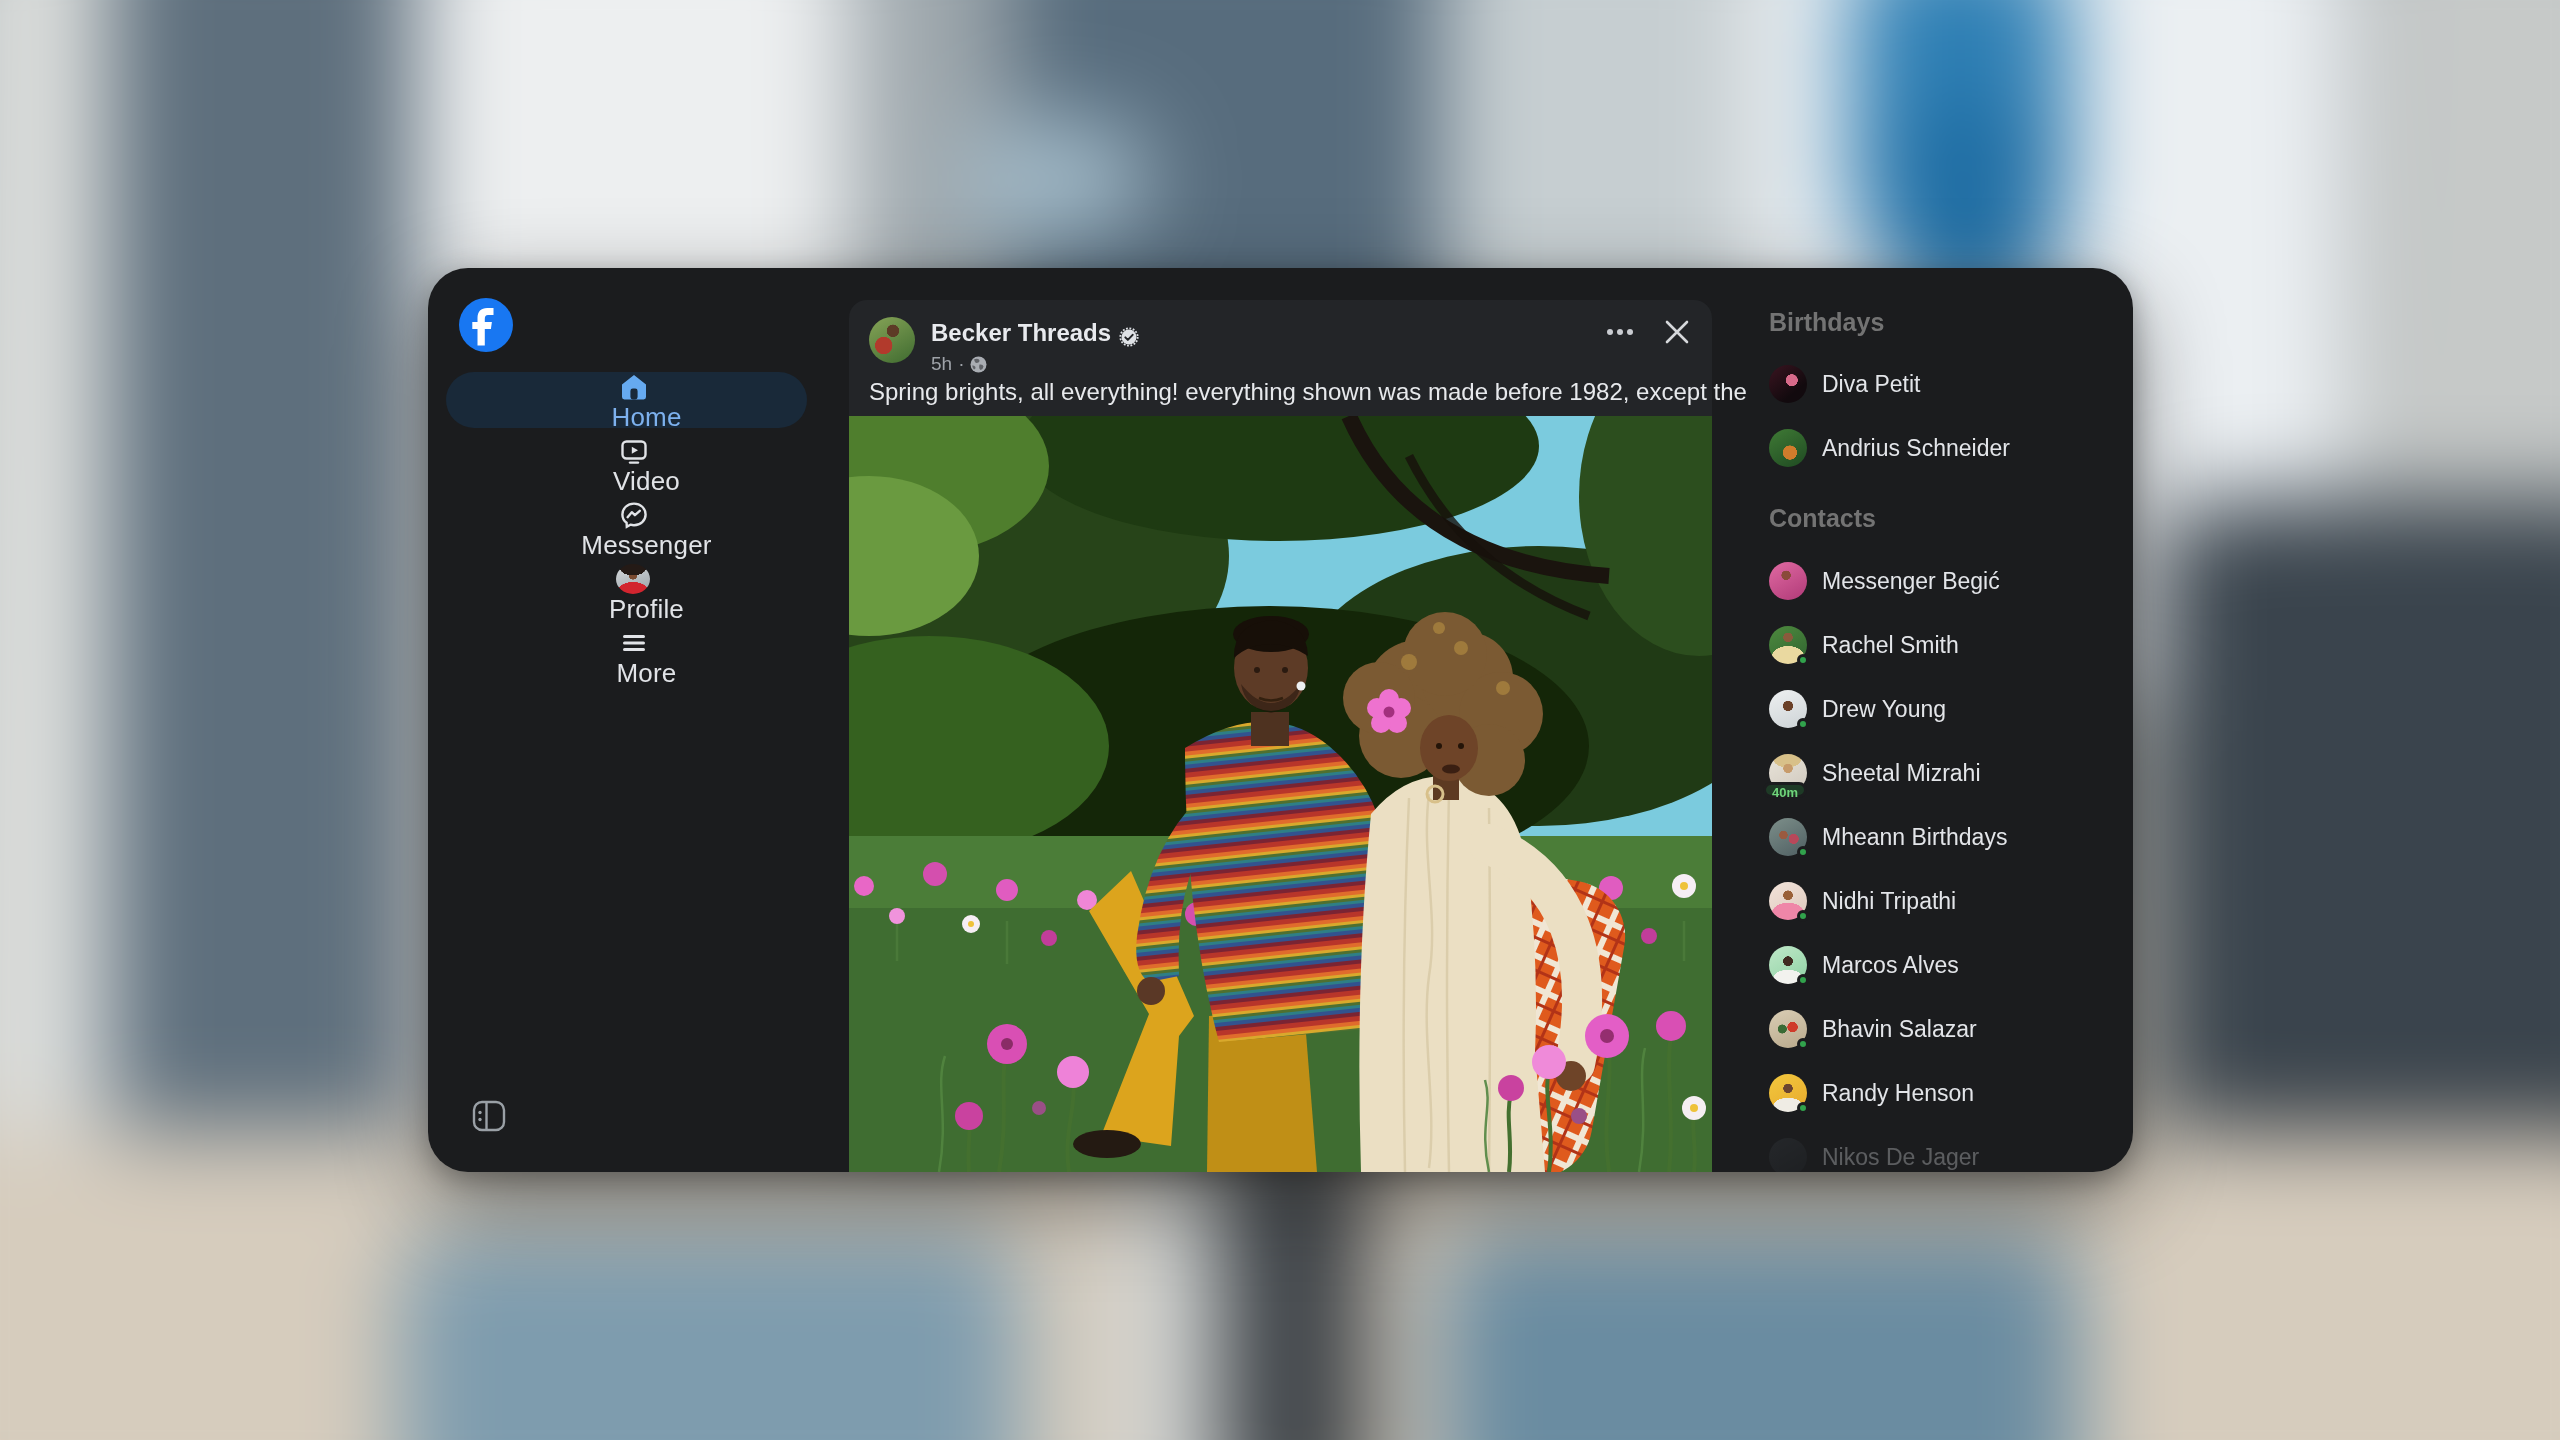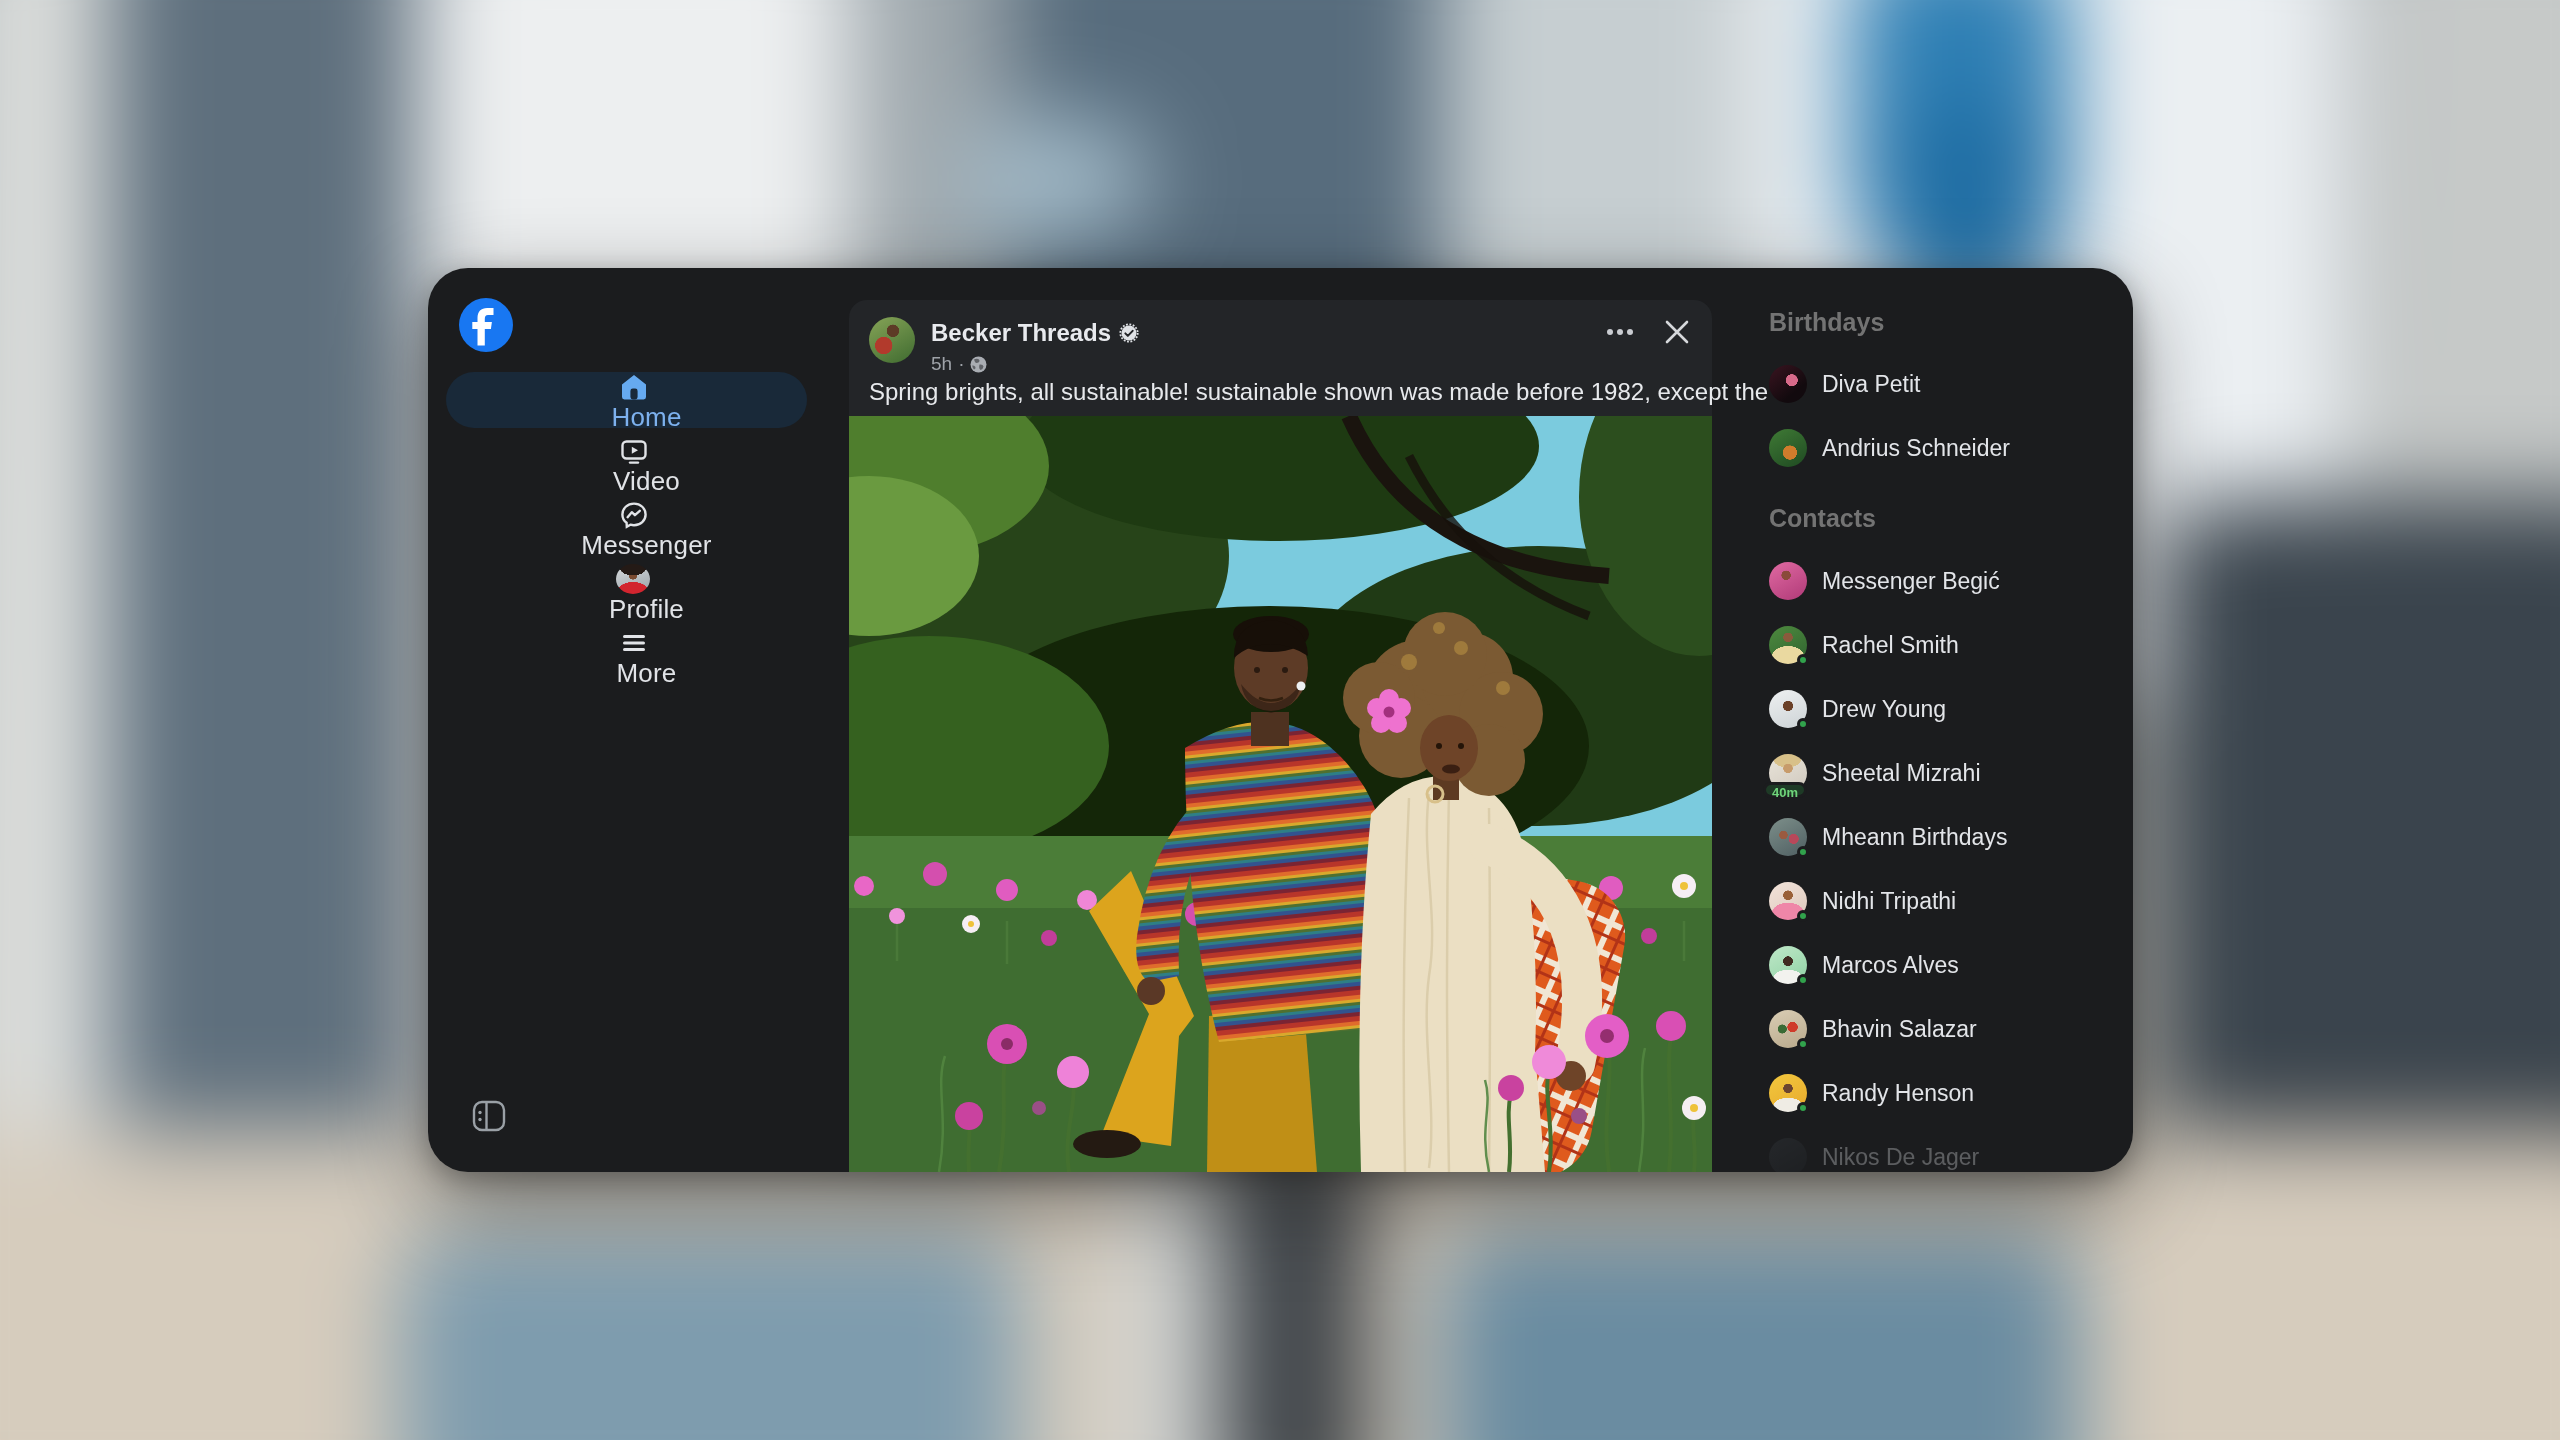--- a/index.html
+++ b/index.html
@@ -47,21 +47,21 @@
   .nav-item.active .nav-label { color:#7db1ee; }
   .avatar-sm { width:34px; height:34px; border-radius:50%; margin-left:-2px; }
   .sidebar-toggle { position:absolute; left:44px; top:832px; width:34px; height:32px; }
 
   
   .post-card { position:absolute; left:421px; top:32px; width:863px; height:872px;
                background:#232528; border-radius:18px 18px 0 0; }
   .post-header { position:absolute; left:20px; top:17px; display:flex; }
   .post-avatar { width:46px; height:46px; border-radius:50%; flex:0 0 46px; }
   .post-head-text { margin-left:16px; padding-top:2px; }
-  .author-row { display:flex; align-items:center; gap:8px; }
+  .author-row { display:flex; align-items:flex-end; gap:8px; }
   .author-name { font-size:24px; font-weight:bold; color:#e8eaee; }
   .meta-row { display:flex; align-items:center; gap:6px; margin-top:6px; }
   .meta-time { font-size:19px; color:#9ea2a8; }
   .meta-dot { font-size:19px; color:#9ea2a8; }
   .post-actions { position:absolute; top:16px; right:22px; display:flex;
                   align-items:center; gap:30px; height:32px; }
   .icon-btn { cursor:pointer; display:flex; align-items:center; }
   .post-text { position:absolute; left:20px; top:78px; width:800px; font-size:24px;
                color:#e7e9ec; display:flex; align-items:center; gap:8px; white-space:nowrap; }
   .post-photo { position:absolute; left:0; top:116px; width:863px; height:756px; cursor:pointer; }
@@ -198,21 +198,21 @@
         </svg>
       </span>
       <span class="icon-btn">
         <svg width="26" height="26" viewBox="0 0 26 26">
           <path d="M3 3 L23 23 M23 3 L3 23" stroke="#d6d8db" stroke-width="2.6" stroke-linecap="round"></path>
         </svg>
       </span>
     </div>
 
     <div class="post-text">
-      <span>Spring brights, all sustainable! sustainable shown was made before 1982, except the</span>
+      <span>Spring brights, all everything! everything shown was made before 1982, except the</span>
       <svg width="26" height="26" viewBox="0 0 26 26">
         <g fill="#f5c928">
           <circle cx="13" cy="4.5" r="3.4"></circle>
             <circle cx="19.5" cy="7" r="3.4"></circle>
             <circle cx="21.8" cy="13" r="3.4"></circle>
           <circle cx="19.5" cy="19" r="3.4"></circle>
             <circle cx="13" cy="21.5" r="3.4"></circle>
             <circle cx="6.5" cy="19" r="3.4"></circle>
           <circle cx="4.2" cy="13" r="3.4"></circle>
             <circle cx="6.5" cy="7" r="3.4"></circle>

